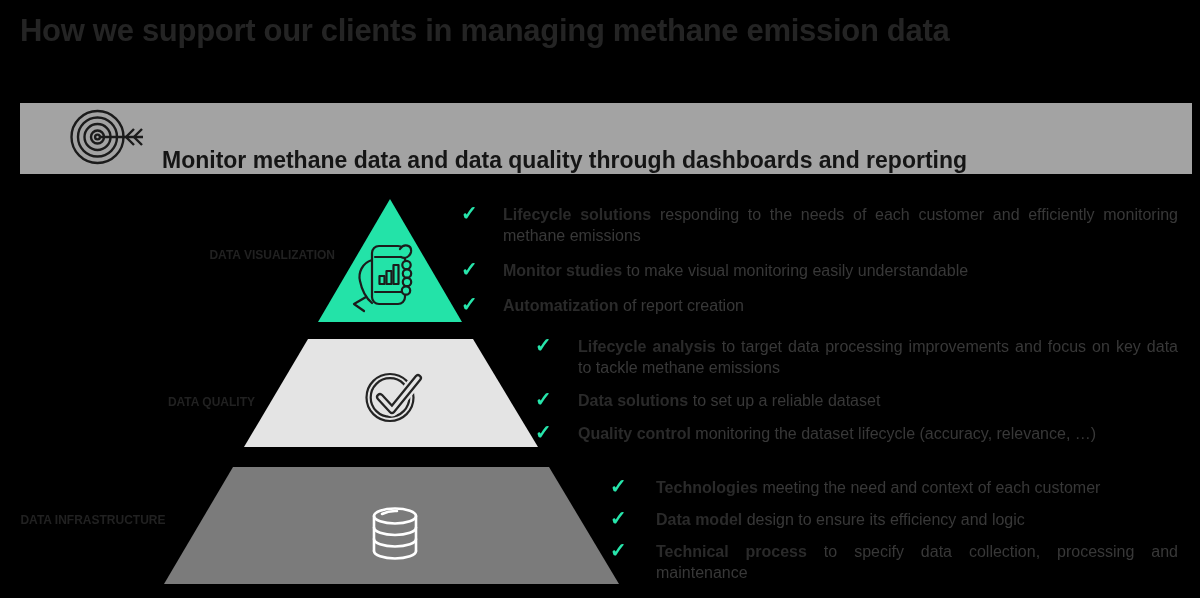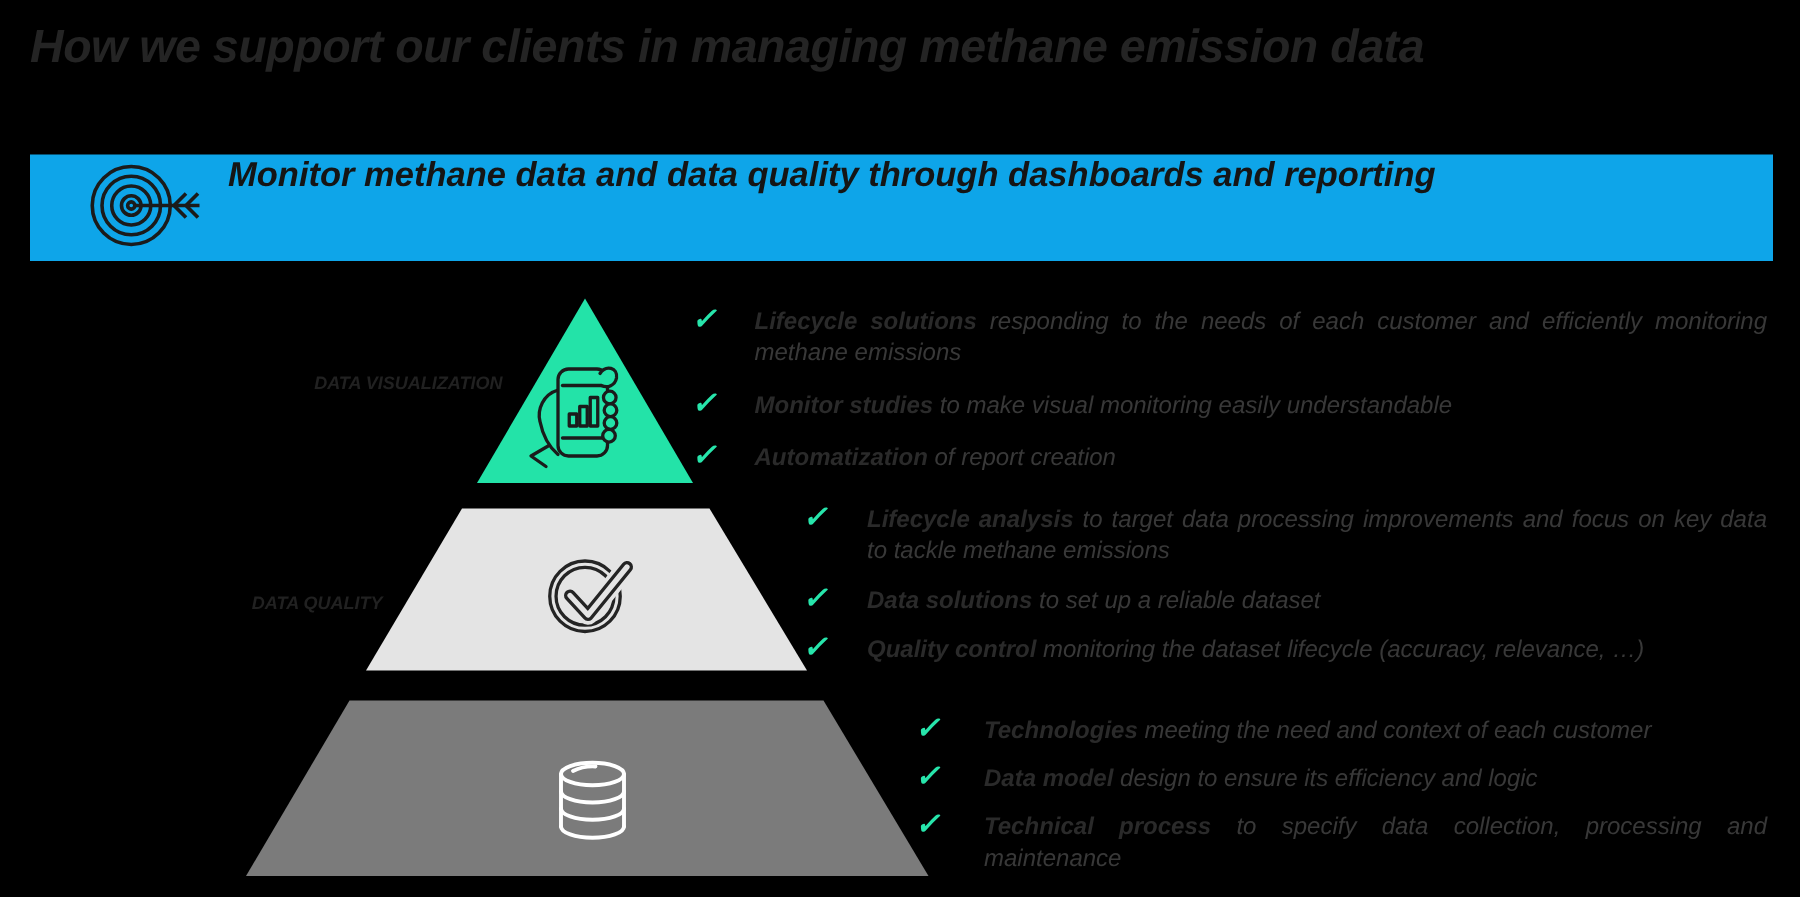--- a/index.html
+++ b/index.html
@@ -2,32 +2,32 @@
 <html><head>
 <meta charset="utf-8">
 <style>
   html,body{margin:0;padding:0;}
   body{
     width:1200px;height:598px;
     background:#000000;
     font-family:"Liberation Sans", sans-serif;
     overflow:hidden;
   }
-  .slide{position:relative;width:1200px;height:432px;background:#000000;font-style:italic;}
+  .slide{position:relative;width:1200px;height:432px;background:#000000;}
 
   .title{
     position:absolute;left:20px;top:13px;
     font-size:31px;font-weight:bold;color:#242424;
     letter-spacing:-0.3px;white-space:nowrap;
   }
 
   .banner{
     position:absolute;left:20px;top:103px;width:1162px;height:71px;
-    background:#0ea5e9;
-    display:flex;align-items:flex-start;
+    background:#a3a3a3;
+    display:flex;align-items:flex-end;padding-left:10px;
   }
   .banner-text{
     font-size:23px;font-weight:bold;color:#151515;
     margin-left:12px;white-space:nowrap;
   }
   .target-svg{flex:0 0 auto;display:block;}
 
   .pyramid-svg{position:absolute;left:0;top:0;width:1200px;height:598px;}
 
   .label{
@@ -121,20 +121,21 @@
       <path d="M416,516 L416,551"></path>
       <path d="M374,527.5 A21,7.5 0 0 0 416,527.5"></path>
       <path d="M374,539 A21,7.5 0 0 0 416,539"></path>
       <path d="M374,551 A21,7.5 0 0 0 416,551"></path>
       <path d="M382,514 Q389,510.5 397,511"></path>
     </g>
   </svg>
 
   <div class="label label-1">DATA VISUALIZATION</div>
   <div class="label label-2">DATA QUALITY</div>
+  <div class="label label-3">DATA INFRASTRUCTURE</div>
 
   <div class="bullets bullets-1">
     <div class="bullet">
       <span class="check">✓</span>
       <span class="bold">Lifecycle solutions</span><span> responding to the needs of each customer and efficiently monitoring methane emissions</span>
     </div>
     <div class="bullet">
       <span class="check">✓</span>
       <span class="bold">Monitor studies</span><span> to make visual monitoring easily understandable</span>
     </div>

